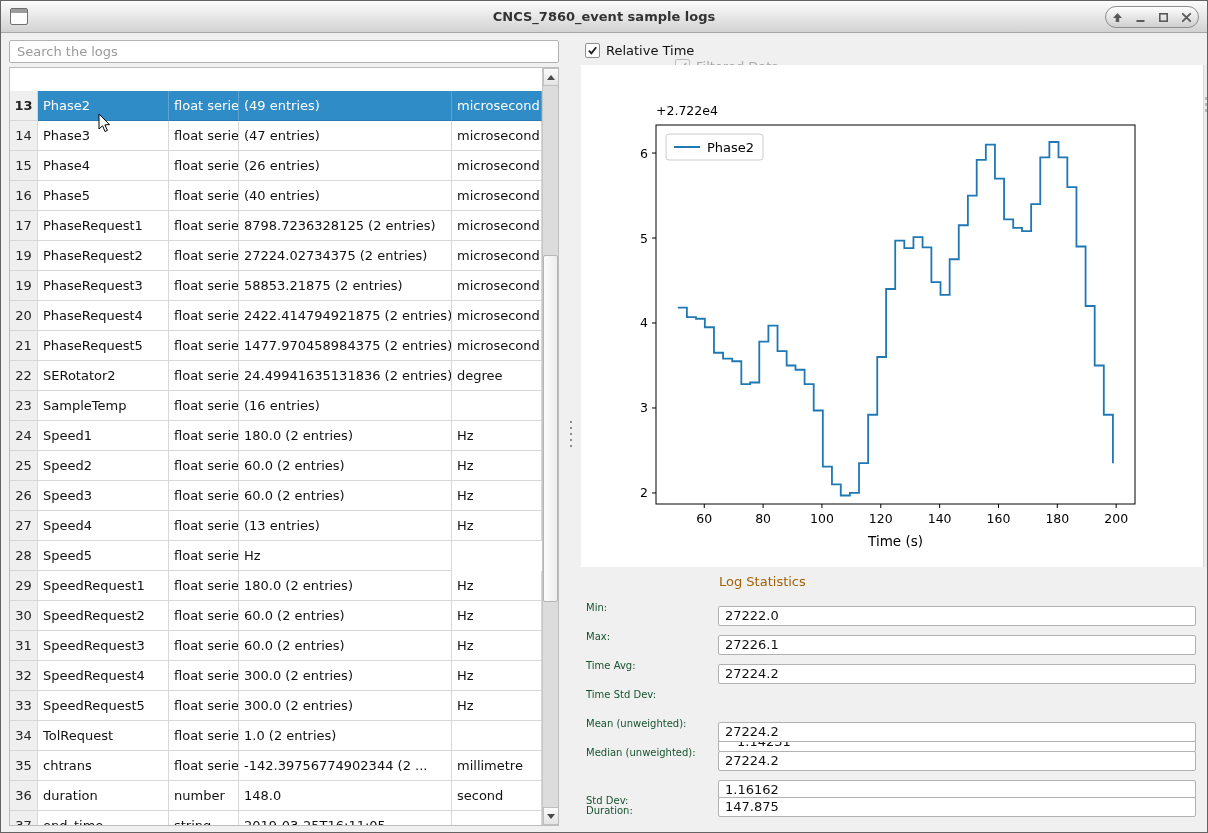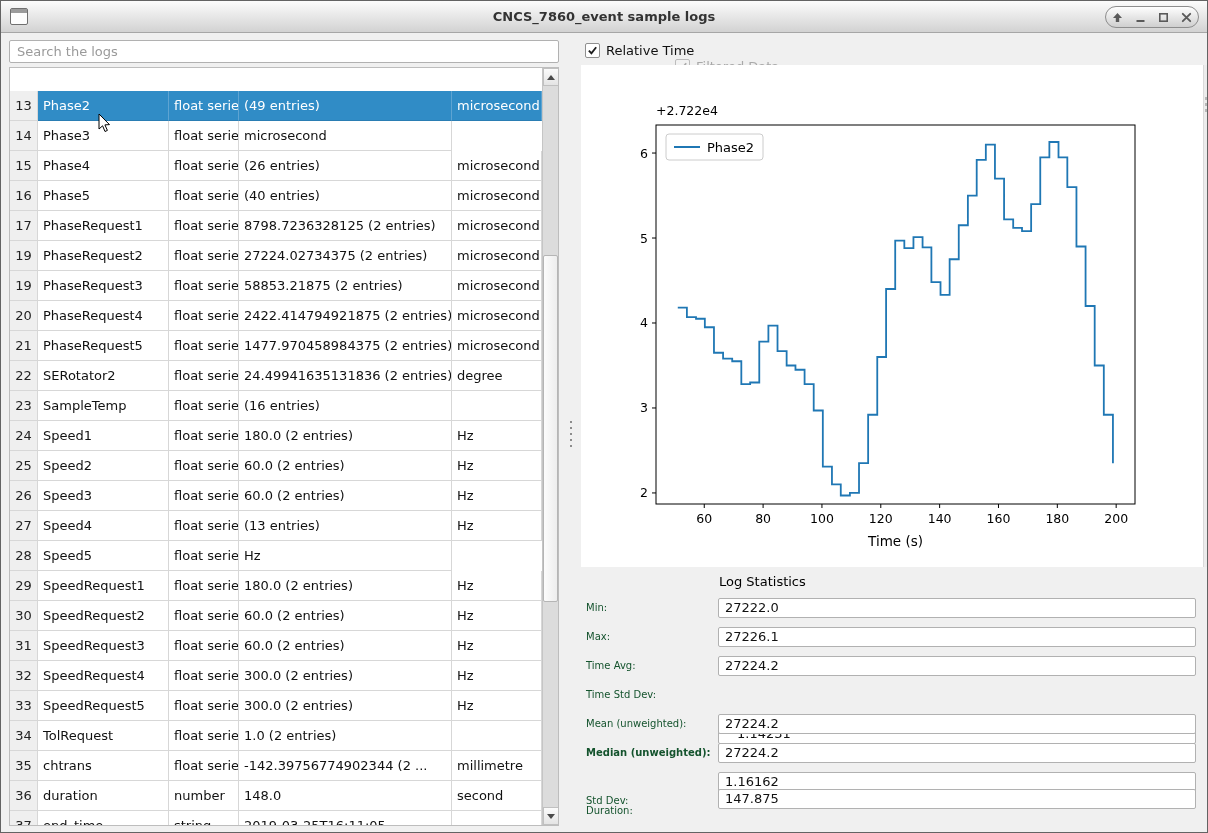--- a/index.html
+++ b/index.html
@@ -28,21 +28,21 @@
     grid-template-columns:28px 131px 70px 213px 90px;
     background:linear-gradient(#fdfdfd,#ececec); border-bottom:1px solid #bfbfbf; }
   .thead div { font-size:13px; font-weight:bold; color:#1c1c1c; text-align:center; line-height:22px;
     border-right:1px solid #c9c9c9; overflow:hidden; }
   .tbody { position:absolute; left:0; top:23px; width:532px; height:736px; overflow:hidden; }
   .trow { display:grid; grid-template-columns:28px 131px 70px 213px 90px; height:30px; background:#fff; }
   .trow .cell { font-size:13px; color:#111; line-height:29px; border-right:1px solid #d7d7d7;
     border-bottom:1px solid #d7d7d7; padding:0 5px; white-space:nowrap; overflow:hidden; }
   .trow .rownum { background:#efefef; text-align:center; padding:0; color:#222; }
   .trow.sel .cell:not(.rownum) { background:#308cc6; color:#fff; border-right-color:#5ea4d2; border-bottom-color:#2a7db3; }
-  .trow.sel .rownum { font-weight:normal;text-align:center; }
+  .trow.sel .rownum { font-weight:bold;text-align:center; }
 
   
   .vscroll { position:absolute; right:0; top:0; width:16px; height:757px; background:#dcdcdc; border-left:1px solid #c5c5c5; }
   .sb-btn { position:absolute; left:0; width:16px; height:18px; background:linear-gradient(#fbfbfb,#e4e4e4); border:1px solid #c0c0c0; display:flex; align-items:center; justify-content:center; }
   .sb-up { top:0; } .sb-down { bottom:0; }
   .tri-up { width:0; height:0; border-left:4px solid transparent; border-right:4px solid transparent; border-bottom:5px solid #4a4a4a; }
   .tri-down { width:0; height:0; border-left:4px solid transparent; border-right:4px solid transparent; border-top:5px solid #4a4a4a; }
   .sb-handle { position:absolute; left:0; top:187px; width:15px; height:347px; background:linear-gradient(90deg,#fcfcfc,#ededed); border:1px solid #b5b5b5; border-radius:2px; }
 
   .splitter { position:absolute; left:566px; top:420px; width:8px; height:26px; display:flex; flex-direction:column; justify-content:space-between; align-items:center; }
@@ -53,24 +53,24 @@
   .chk .box { width:15px; height:15px; background:#fff; border:1px solid #8f8f8f; border-radius:2px; display:flex; align-items:center; justify-content:center; }
   .chk.disabled { color:#a9a9a9; }
   .chk.disabled .box { border-color:#bcbcbc; background:#f2f2f2; }
 
   .figure { position:absolute; left:580px; top:64px; width:622px; height:502px; background:#fff; }
   .right-sliver { position:absolute; left:1202px; top:64px; width:6px; height:502px; background:#ececec; border-left:1px solid #dadada; }
   .right-sliver i { display:block; margin:3px 1px 2px 1px; height:3px; background:#b7b7b7; }
   .right-sliver i:first-child { margin-top:32px; }
 
   
-  .stats-title { position:absolute; left:718px; top:573px; font-size:13px; color:#000000; }
+  .stats-title { position:absolute; left:718px; top:573px; font-size:13px; color:#a16207; }
   .stat-label { position:absolute; left:585px; width:130px; height:20px; line-height:20px; font-size:10px; color:#14532d; }
   .stat-input { position:absolute; left:717px; width:478px; height:20px; line-height:18px; background:#fff;
-    border:1px solid #b1b1b1; border-radius:2px; font-size:13px; color:#111; padding:0 6px; overflow:hidden; }
+    border:1px solid #b1b1b1; border-radius:2px; font-size:13px; color:#111; padding:0 6px; overflow:hidden;margin-top:8px; }
 
   .cursor { position:absolute; left:97px; top:113px; width:14px; height:20px; z-index:50; }
   svg text { font-family:"DejaVu Sans",sans-serif; }
 </style>
 </head>
 <body>
 
 <div class="window">
 
   <div class="titlebar">
@@ -108,20 +108,21 @@
           <div class="cell rownum">13</div>
           <div class="cell">Phase2</div>
           <div class="cell">float series</div>
           <div class="cell">(49 entries)</div>
           <div class="cell">microsecond</div>
         </div>
         <div class="trow">
           <div class="cell rownum">14</div>
           <div class="cell">Phase3</div>
           <div class="cell">float series</div>
+          <div class="cell">(47 entries)</div>
           <div class="cell">microsecond</div>
         </div>
         <div class="trow">
           <div class="cell rownum">15</div>
           <div class="cell">Phase4</div>
           <div class="cell">float series</div>
           <div class="cell">(26 entries)</div>
           <div class="cell">microsecond</div>
         </div>
         <div class="trow">
@@ -362,21 +363,21 @@
       <div class="stat-label" style="top: 597px;">Min:</div>
       <div class="stat-input" style="top: 597px;">27222.0</div>
       <div class="stat-label" style="top: 626px;">Max:</div>
       <div class="stat-input" style="top: 626px;">27226.1</div>
       <div class="stat-label" style="top: 655px;">Time Avg:</div>
       <div class="stat-input" style="top: 655px;">27224.2</div>
       <div class="stat-label" style="top: 684px;">Time Std Dev:</div>
       <div class="stat-input" style="top: 723px; padding-left: 18px;">1.14231</div>
       <div class="stat-label" style="top: 713px;">Mean (unweighted):</div>
       <div class="stat-input" style="top: 713px;">27224.2</div>
-      <div class="stat-label" style="top: 742px; font-weight: bold;">Median (unweighted):</div>
+      <div class="stat-label" style="top: 742px;">Median (unweighted):</div>
       <div class="stat-input" style="top: 742px;">27224.2</div>
       <div class="stat-label" style="top: 771px; margin-top: 19px;">Std Dev:</div>
       <div class="stat-input" style="top: 771px;">1.16162</div>
       <div class="stat-label" style="top: 800px;">Duration:</div>
       <div class="stat-input" style="top: 788px;">147.875</div>
     </div>
 
   <svg class="cursor" viewBox="0 0 14 20">
     <polygon points="1,0 1,15 4.6,11.8 7,17.5 9.4,16.4 6.9,10.9 11.5,10.6" fill="#fff" stroke="#000" stroke-width="1"></polygon>
   </svg>

